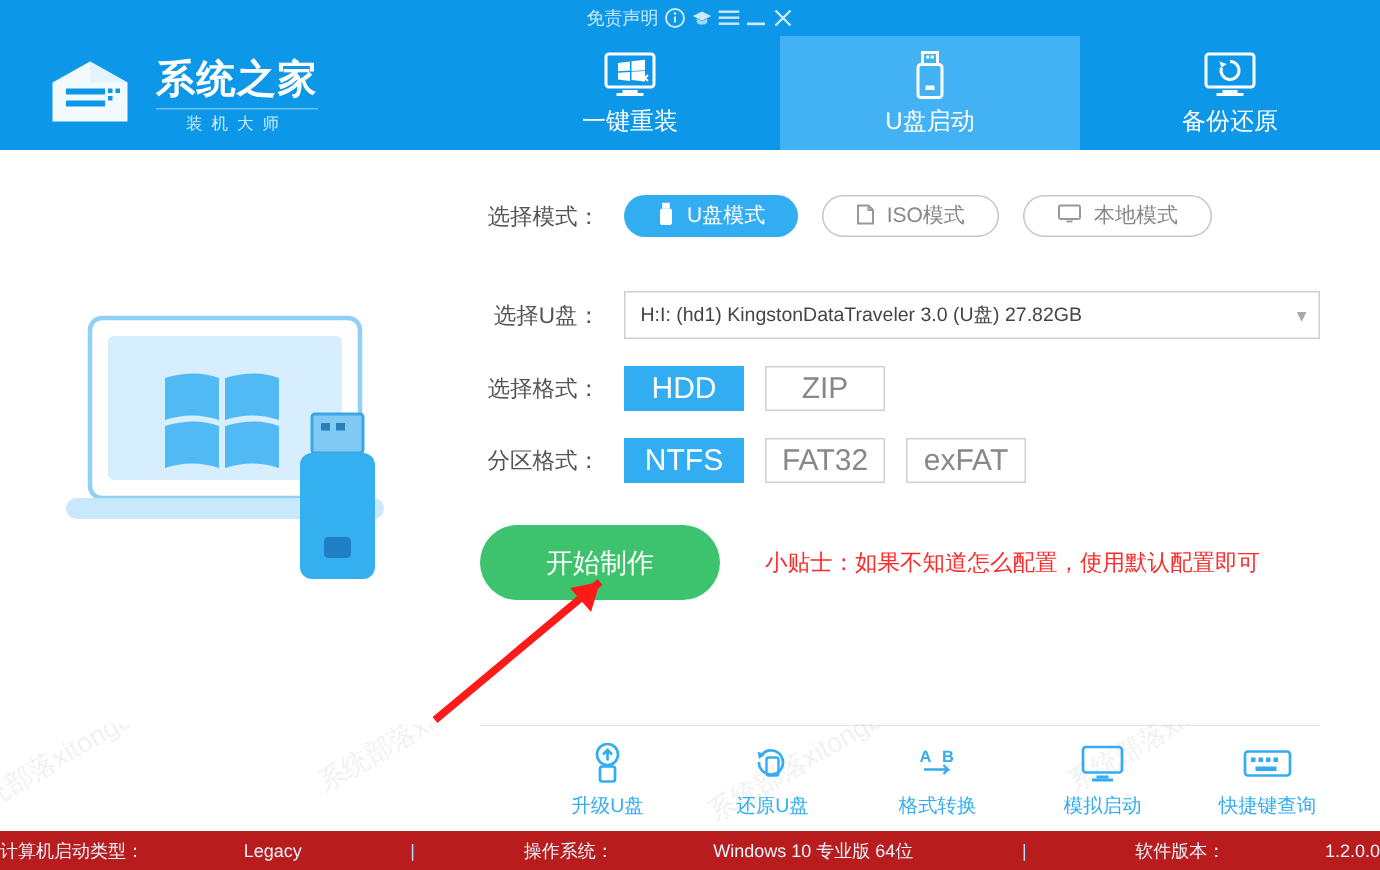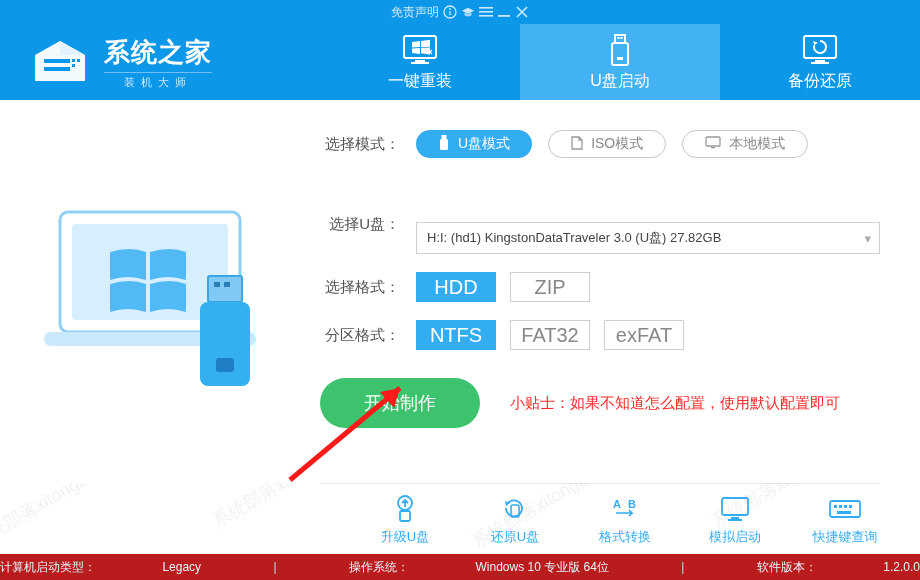--- a/index.html
+++ b/index.html
@@ -22,21 +22,21 @@
   .tab .ticon { width: 40px; height: 34px; display: flex; align-items: center; justify-content: center; }
   
   .main { flex: 1; display: flex; position: relative; z-index: 1; background: #fff; }
   .left-illus { width: 320px; display: flex; align-items: center; justify-content: center; }
   .right-panel { flex: 1; padding: 30px 40px 0 0; font-size: 15px; color: #666; }
   .row { display: flex; align-items: center; margin-bottom: 18px; gap: 16px; }
   .row .label { width: 80px; text-align: right; color: #555; font-size: 15px; }
   .mode-pill { height: 28px; border-radius: 18px; padding: 0 22px; display: inline-flex; align-items: center; gap: 8px; font-size: 14px; cursor: pointer; }
   .mode-pill.primary { background: #33adf2; color: #fff; }
   .mode-pill.outline { border: 1px solid #c7c7c7; color: #888; background: #fff; }
-  .select { flex: 1; height: 32px; border: 1px solid #d0d0d0; display: flex; align-items: center; padding: 0 28px 0 10px; font-size: 13px; color: #444; font-family: "SimSun", monospace; position: relative; cursor: pointer; background: #fff; margin-top: 28px; }
+  .select { flex: 1; height: 32px; border: 1px solid #d0d0d0; display: flex; align-items: center; padding: 0 28px 0 10px; font-size: 13px; color: #444; font-family: "SimSun", monospace; position: relative; cursor: pointer; background: #fff; }
   .select .caret { position: absolute; right: 8px; top: 50%; transform: translateY(-50%); color: #aaa; }
   .opt-group { display: flex; gap: 14px; }
   .opt { width: 80px; height: 30px; display: inline-flex; align-items: center; justify-content: center; font-size: 20px; cursor: pointer; }
   .opt.active { background: #33adf2; color: #fff; }
   .opt.plain { border: 1px solid #d0d0d0; color: #888; background: #fff; }
   .action-row { display: flex; align-items: center; gap: 30px; margin-top: 28px; margin-left: 0; }
   .start-btn { width: 160px; height: 50px; border-radius: 25px; background: #3dc36d; color: #fff; font-size: 18px; display: inline-flex; align-items: center; justify-content: center; cursor: pointer; margin-left: 0; }
   .tip { color: #ff2a2a; font-size: 15px; }
   
   .tools { display: flex; justify-content: flex-end; gap: 40px; padding: 10px 40px 8px 0; border-top: none; position: relative; z-index: 2; }

